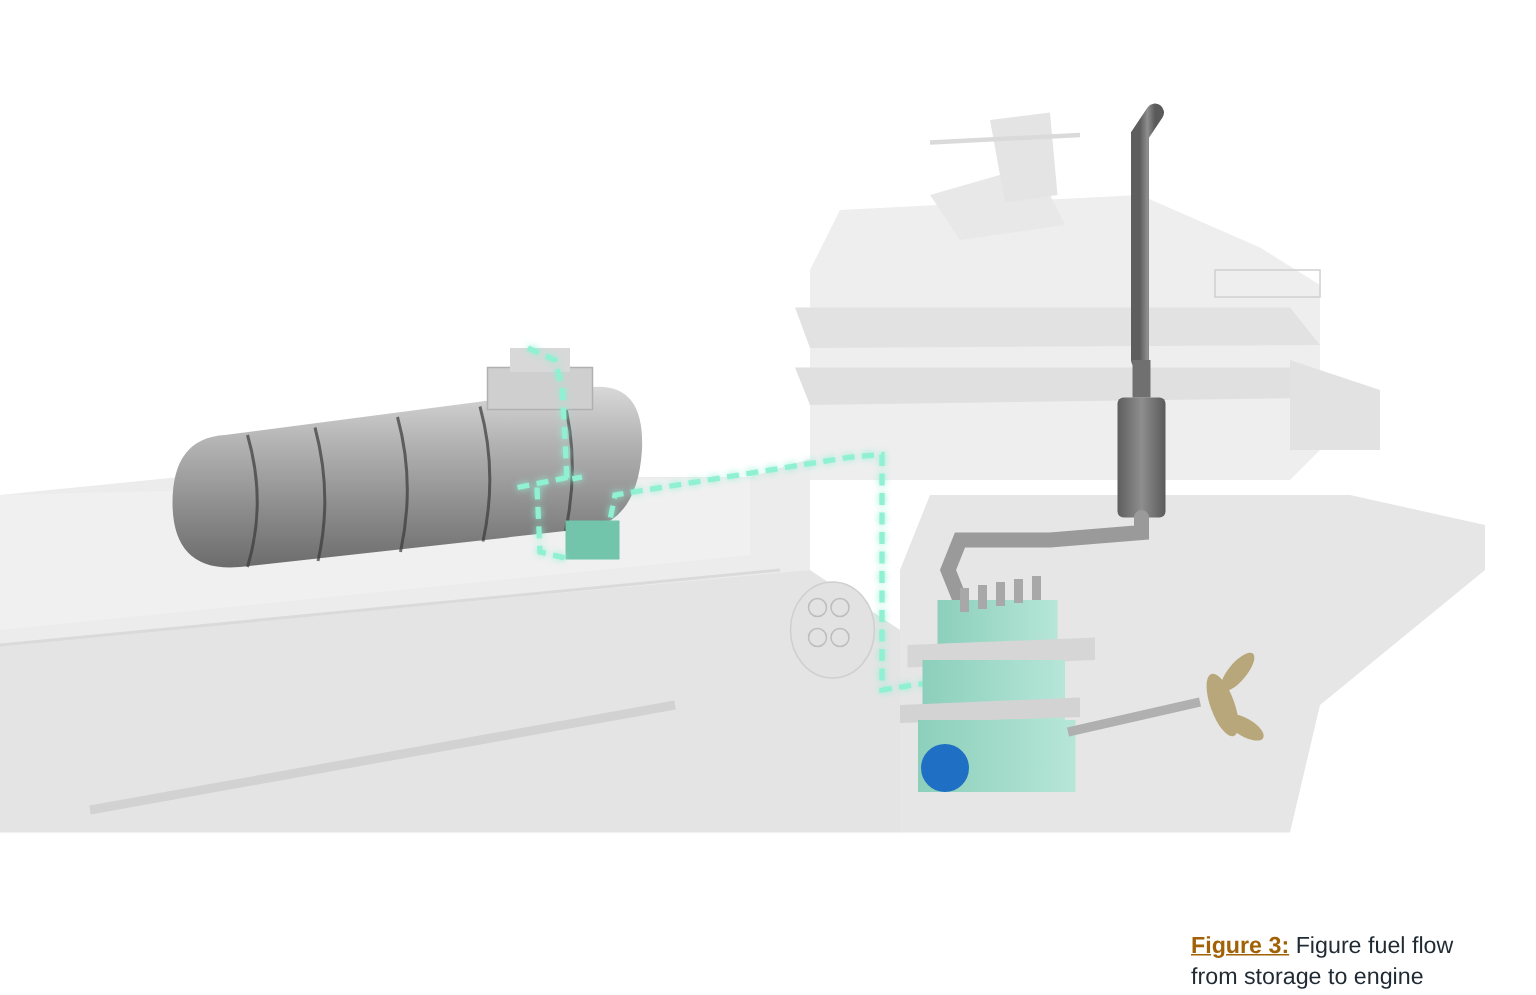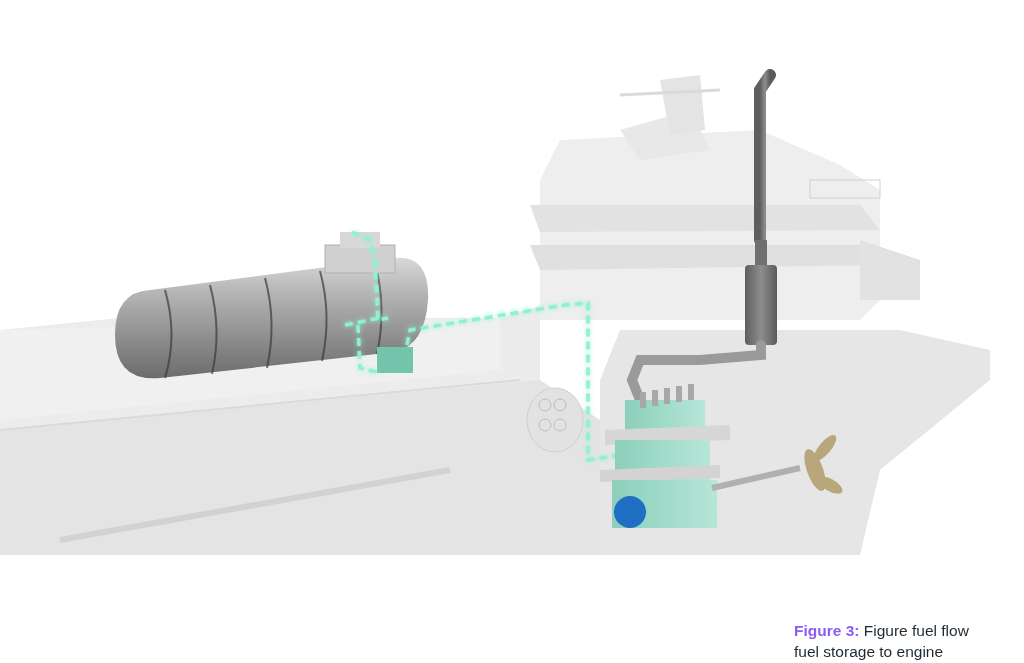--- a/index.html
+++ b/index.html
@@ -1,19 +1,19 @@
 <!DOCTYPE html>
 <html><head>
 <meta charset="utf-8">
 <style>
   html, body { margin: 0; padding: 0; background: #ffffff; }
   body { width: 1024px; height: 663px; position: relative; overflow: hidden; font-family: "Liberation Sans", sans-serif; }
   .figure { position: absolute; left: 0; top: 0; width: 1024px; height: 560px; }
   .caption { position: absolute; left: 794px; top: 620px; width: 230px; font-size: 15.5px; line-height: 21px; color: #1f2a33; }
-  .caption .label { color: #8b5cf6; font-weight: bold; }
+  .caption .label { color: #a16207; font-weight: bold; text-decoration: underline; }
 </style>
 </head>
 <body>
 
 <svg class="figure" viewBox="0 0 1024 560" xmlns="http://www.w3.org/2000/svg">
   <defs>
     <linearGradient id="tankGrad" x1="0" y1="0" x2="0" y2="1">
       <stop offset="0" stop-color="#d8d8d8"></stop>
       <stop offset="0.3" stop-color="#b4b4b4"></stop>
       <stop offset="0.7" stop-color="#8a8a8a"></stop>
@@ -114,14 +114,14 @@
   <g fill="#b8a77a">
     <ellipse cx="815" cy="470" rx="8" ry="22" transform="rotate(-20 815 470)"></ellipse>
     <ellipse cx="825" cy="448" rx="6" ry="16" transform="rotate(40 825 448)"></ellipse>
     <ellipse cx="830" cy="485" rx="6" ry="14" transform="rotate(-60 830 485)"></ellipse>
   </g>
 </svg>
 
 <div class="caption">
   <span class="label">Figure 3:</span>
   <span>Figure fuel flow</span><br>
-  <span>fuel storage to engine</span>
+  <span>from storage to engine</span>
 </div>
 
 </body></html>

